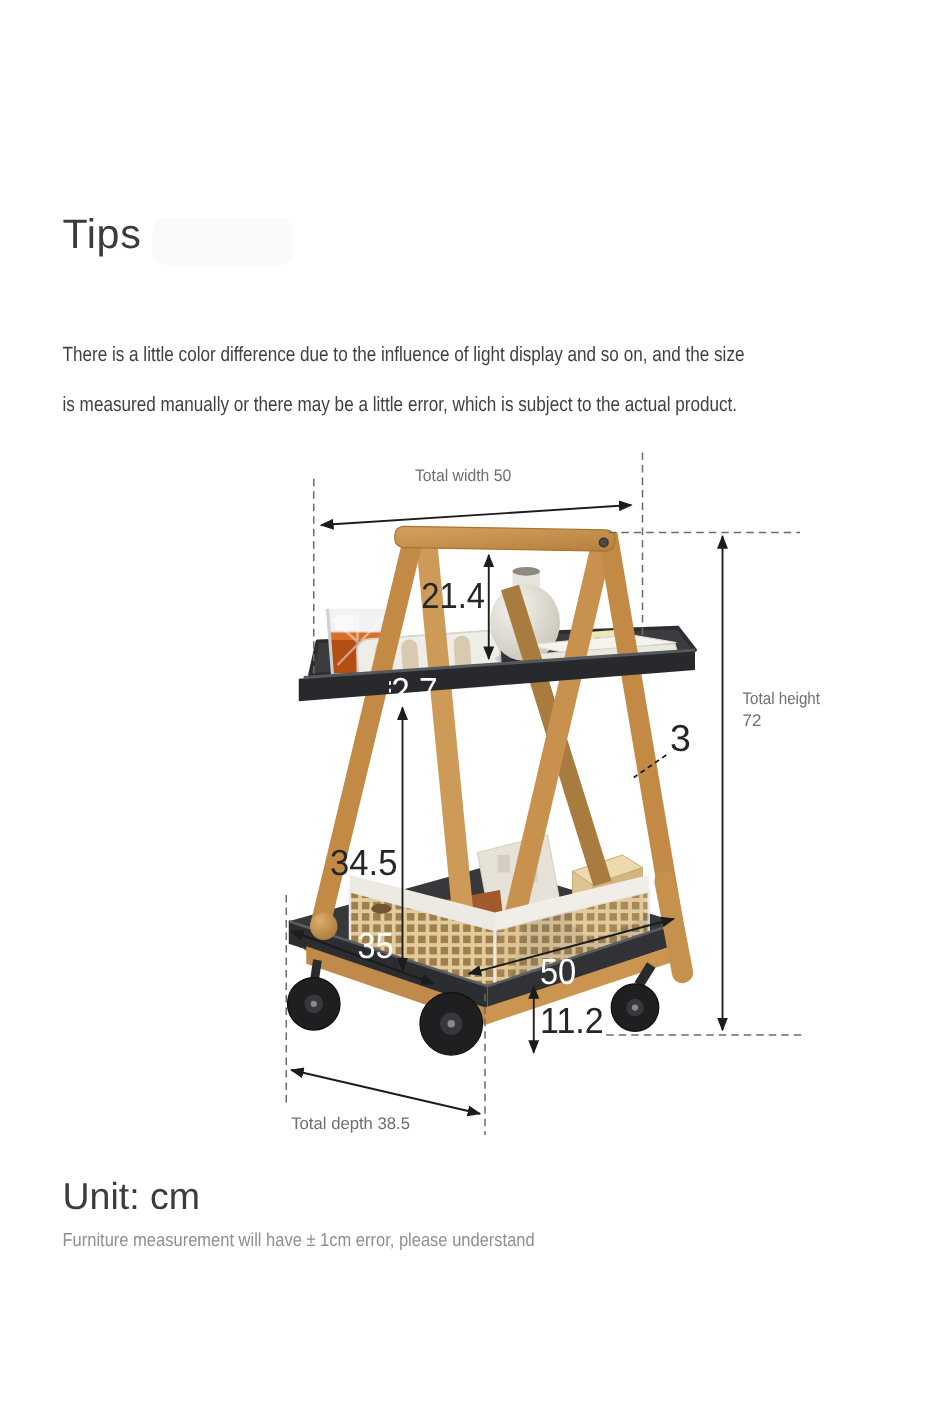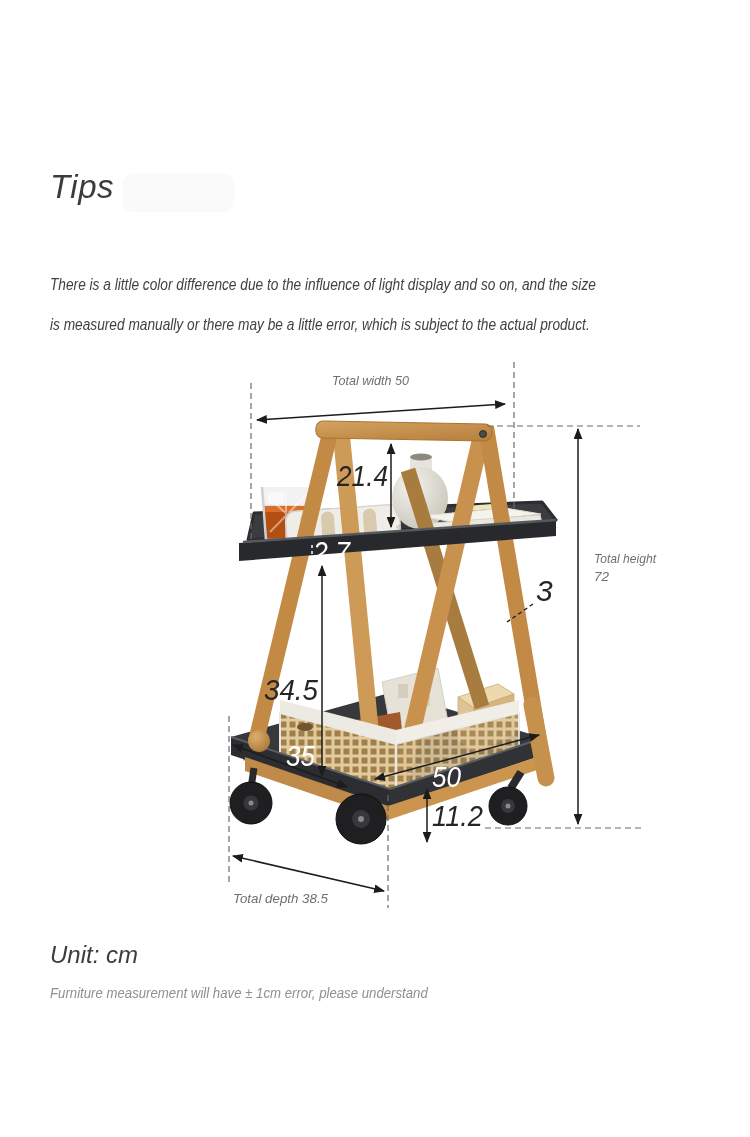--- a/index.html
+++ b/index.html
@@ -1,26 +1,26 @@
 <!DOCTYPE html>
 <html style="--wood: #c6914c; --tray-dark: #2e2f32; --text-dark: #3c3c3c; --text-gray: #6f6f6f; --note-gray: #8f8f8f; --dim-line: #1c1c1c;"><head>
 <meta charset="utf-8">
 <style>
   :root{
     --wood:#c6914c; --tray-dark:#2e2f32; --text-dark:#3c3c3c;
     --text-gray:#6f6f6f; --note-gray:#8f8f8f; --dim-line:#1c1c1c; --bg:#ffffff;
   }
   html,body{margin:0;padding:0;}
   body{background:#fff;font-family:"Liberation Sans",sans-serif;}
-  .page{position:relative;width:750px;height:1137px;background:var(--bg);overflow:hidden;font-style:italic;}
+  .page{position:relative;width:750px;height:1137px;background:var(--bg);overflow:hidden;}
   .tips-heading{position:absolute;left:50px;top:168px;font-size:33px;color:var(--text-dark);letter-spacing:.5px;}
   .watermark-smudge{position:absolute;left:122px;top:174px;width:112px;height:38px;background:#fafafa;border-radius:10px;}
   .disclaimer{position:absolute;left:50px;top:264px;color:#414141;font-size:16.5px;line-height:40px;transform:scaleX(.83);transform-origin:left top;}
   .disclaimer div{white-space:nowrap;}
-  .unit-heading{position:absolute;left:50px;top:941px;font-size:24px;color:var(--text-dark);}
+  .unit-heading{position:absolute;left:50px;top:941px;font-size:30px;color:var(--text-dark);}
   .error-note{position:absolute;left:50px;top:984px;font-size:15px;color:var(--note-gray);white-space:nowrap;transform:scaleX(.88);transform-origin:left top;}
   svg.diagram{position:absolute;left:0;top:352px;width:750px;height:620px;}
   .dim-stroke{stroke:var(--dim-line);stroke-width:1.5;fill:none;}
   .ref-dash{stroke:#6b6b6b;stroke-width:1.2;fill:none;stroke-dasharray:6 4;}
   text{font-family:"Liberation Sans",sans-serif;}
   .dim-num{font-size:29px;fill:#262626;}
   .dim-num-light{font-size:29px;fill:#ffffff;}
   .dim-gray{font-size:13.5px;fill:var(--text-gray);}
 </style>
 </head>

